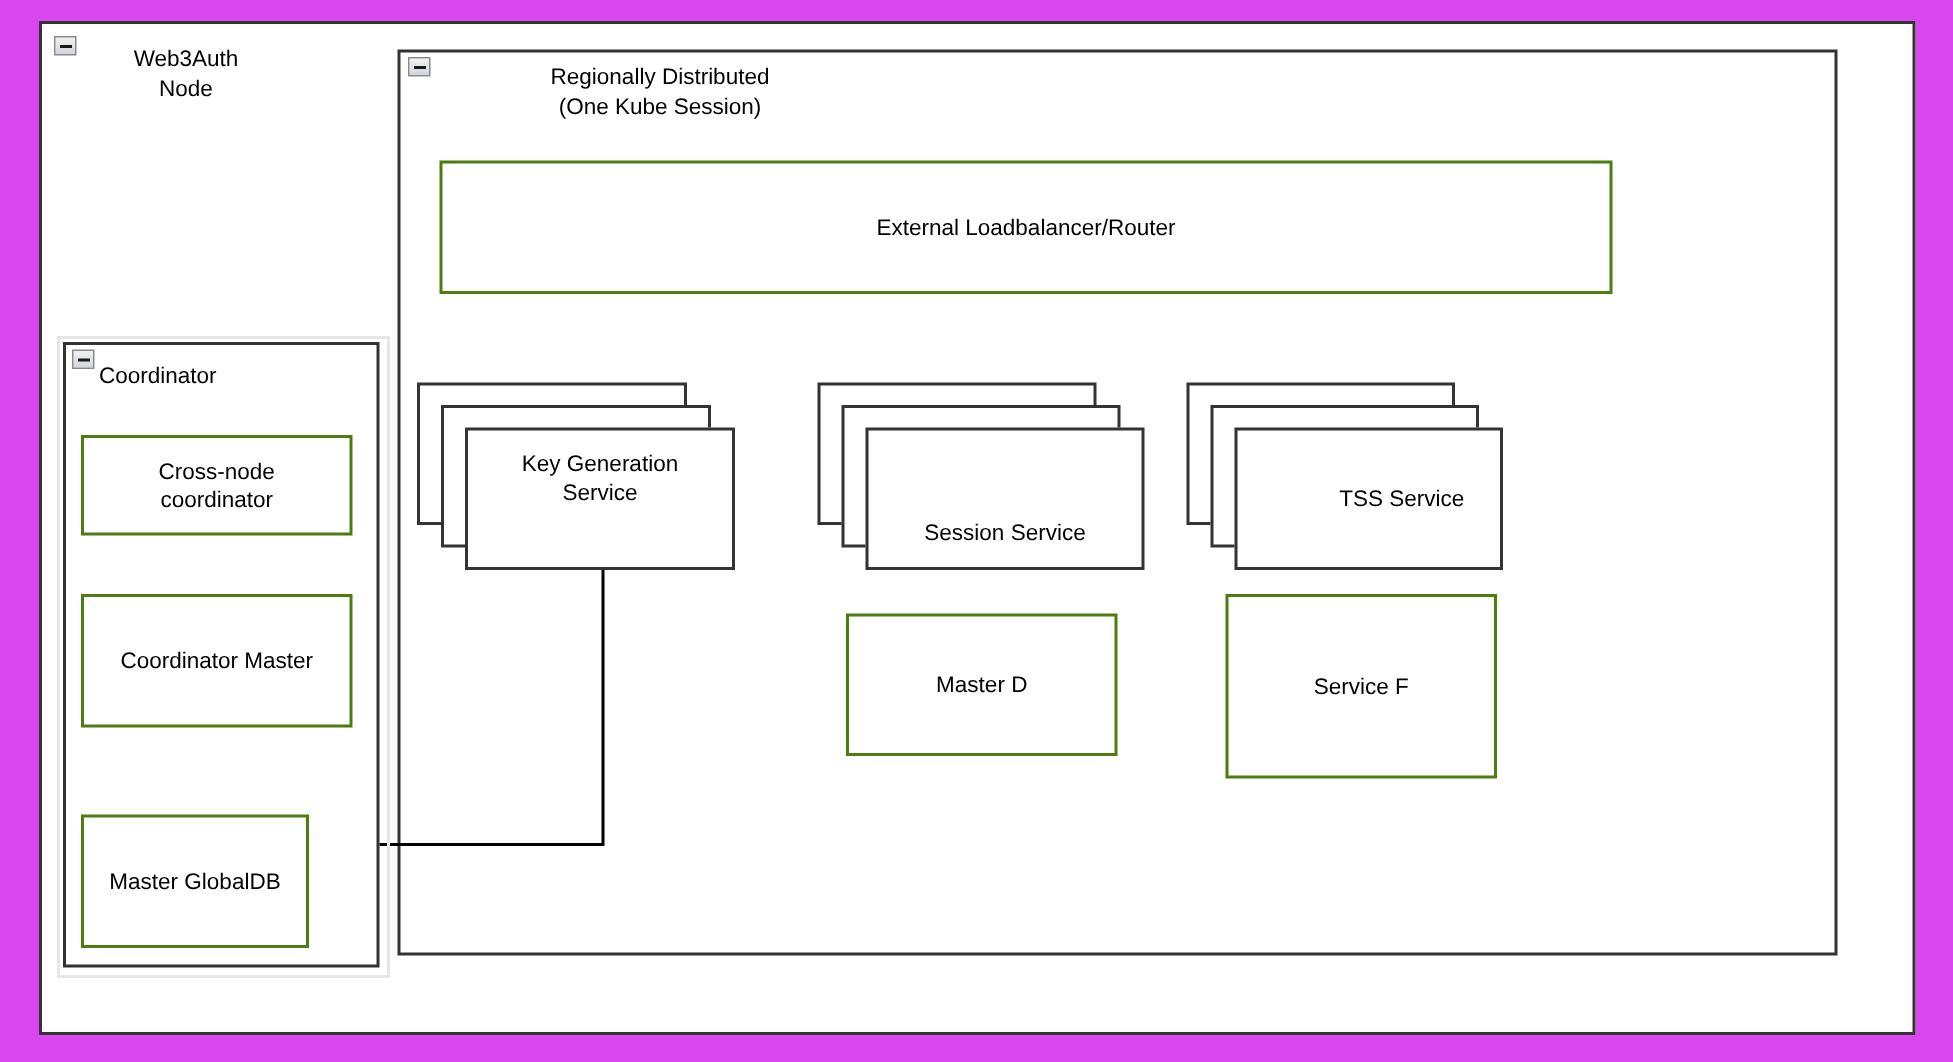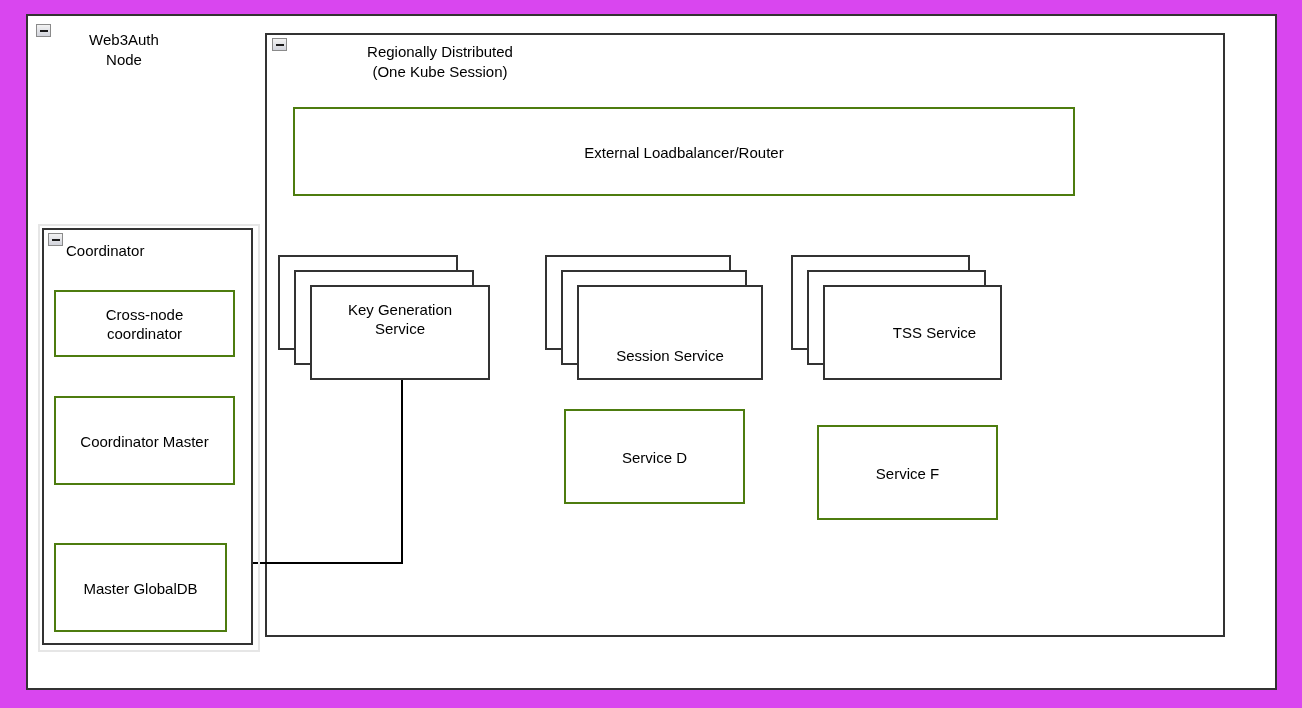--- a/index.html
+++ b/index.html
@@ -162,24 +162,24 @@
   </div>
 
   <div class="stack" style="left:791px; top:255px; width:211px; height:125px;">
     <div class="layer l1" style="width:179px; height:95px;"></div>
     <div class="layer l2" style="width:179px; height:95px;"></div>
     <div class="layer l3" style="width:179px; height:95px;"></div>
     <div class="stack-label" style="left:32px; top:30px; width:179px; height:95px; display:flex; align-items:center; justify-content:center;padding-left:22px;">TSS Service</div>
   </div>
 
   <div class="box" style="left:564px; top:409px; width:181px; height:95px;">
-    <div class="node-label">Service D</div>
-  </div>
-
-  <div class="box" style="left:817px; top:425px; width:181px; height:95px;">
+    <div class="node-label">Master D</div>
+  </div>
+
+  <div class="box" style="left:817px; top:396px; width:181px; height:123px;">
     <div class="node-label">Service F</div>
   </div>
 
   <div class="conn-seg" style="left:401px; top:380px; width:2px; height:184px;"></div>
 
   <div class="conn-seg" style="left:247px; top:562px; width:155px; height:2px;"></div>
 
   <div class="arrow-head" style="left:236px; top:557px;"></div>
 
   <div class="highlight-frame" style="left:38px; top:224px; width:222px; height:428px;"></div>
@@ -192,17 +192,17 @@
 
   <div class="box" style="left:54px; top:290px; width:181px; height:67px;">
     <div class="node-label">Cross-node
 coordinator</div>
   </div>
 
   <div class="box" style="left:54px; top:396px; width:181px; height:89px;">
     <div class="node-label">Coordinator Master</div>
   </div>
 
-  <div class="box" style="left:54px; top:543px; width:173px; height:89px;">
+  <div class="box" style="left:54px; top:543px; width:152px; height:89px;">
     <div class="node-label">Master GlobalDB</div>
   </div>
 
 </div>
 
 </body></html>

